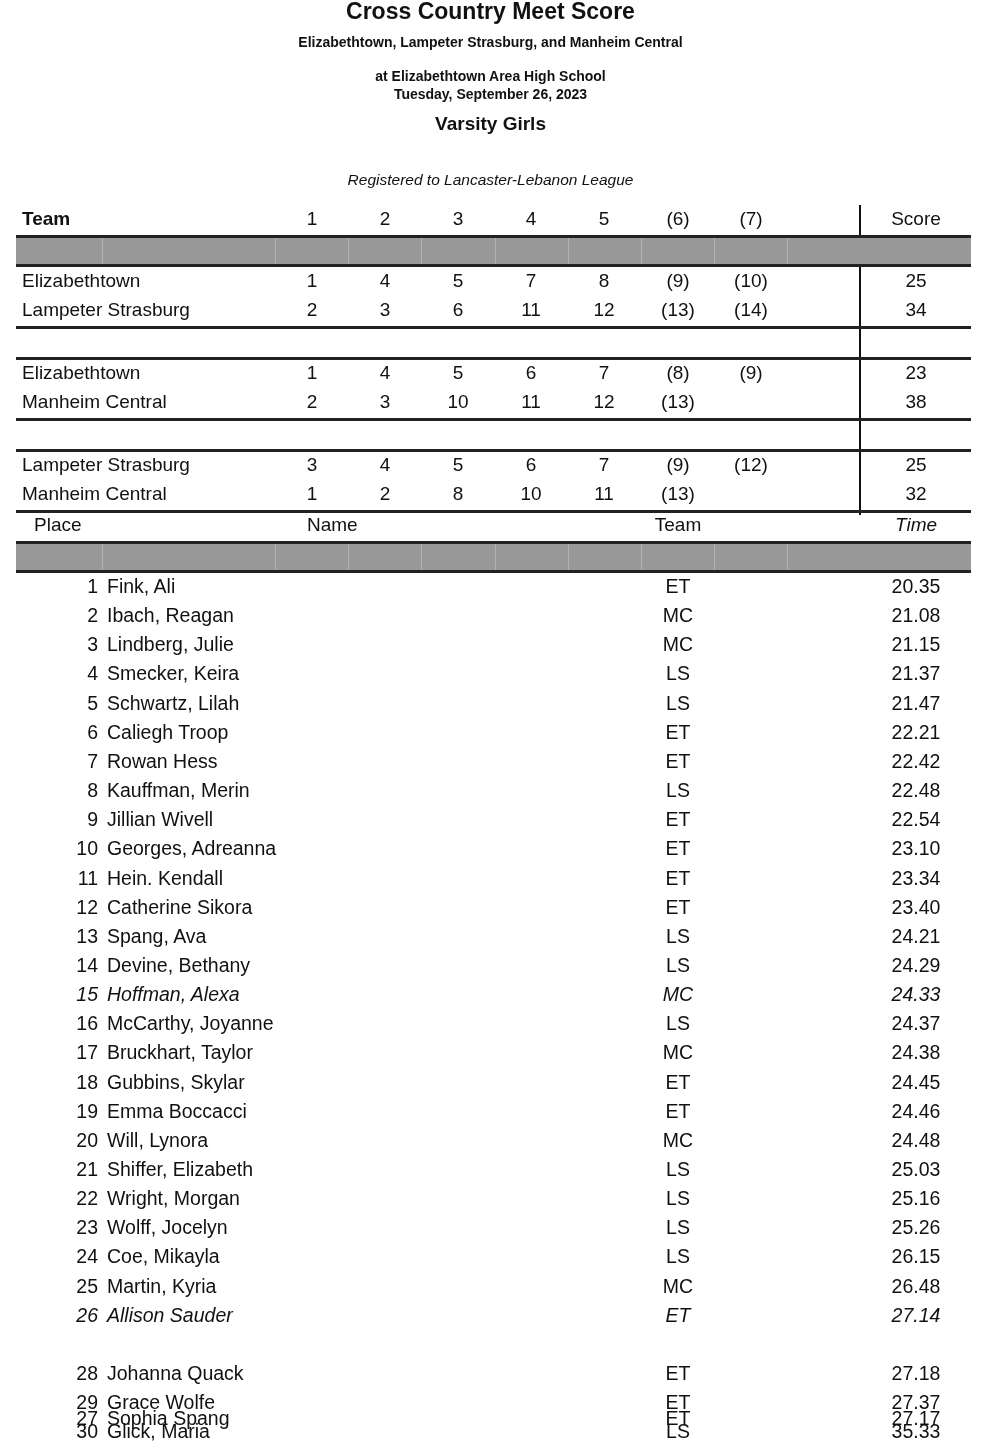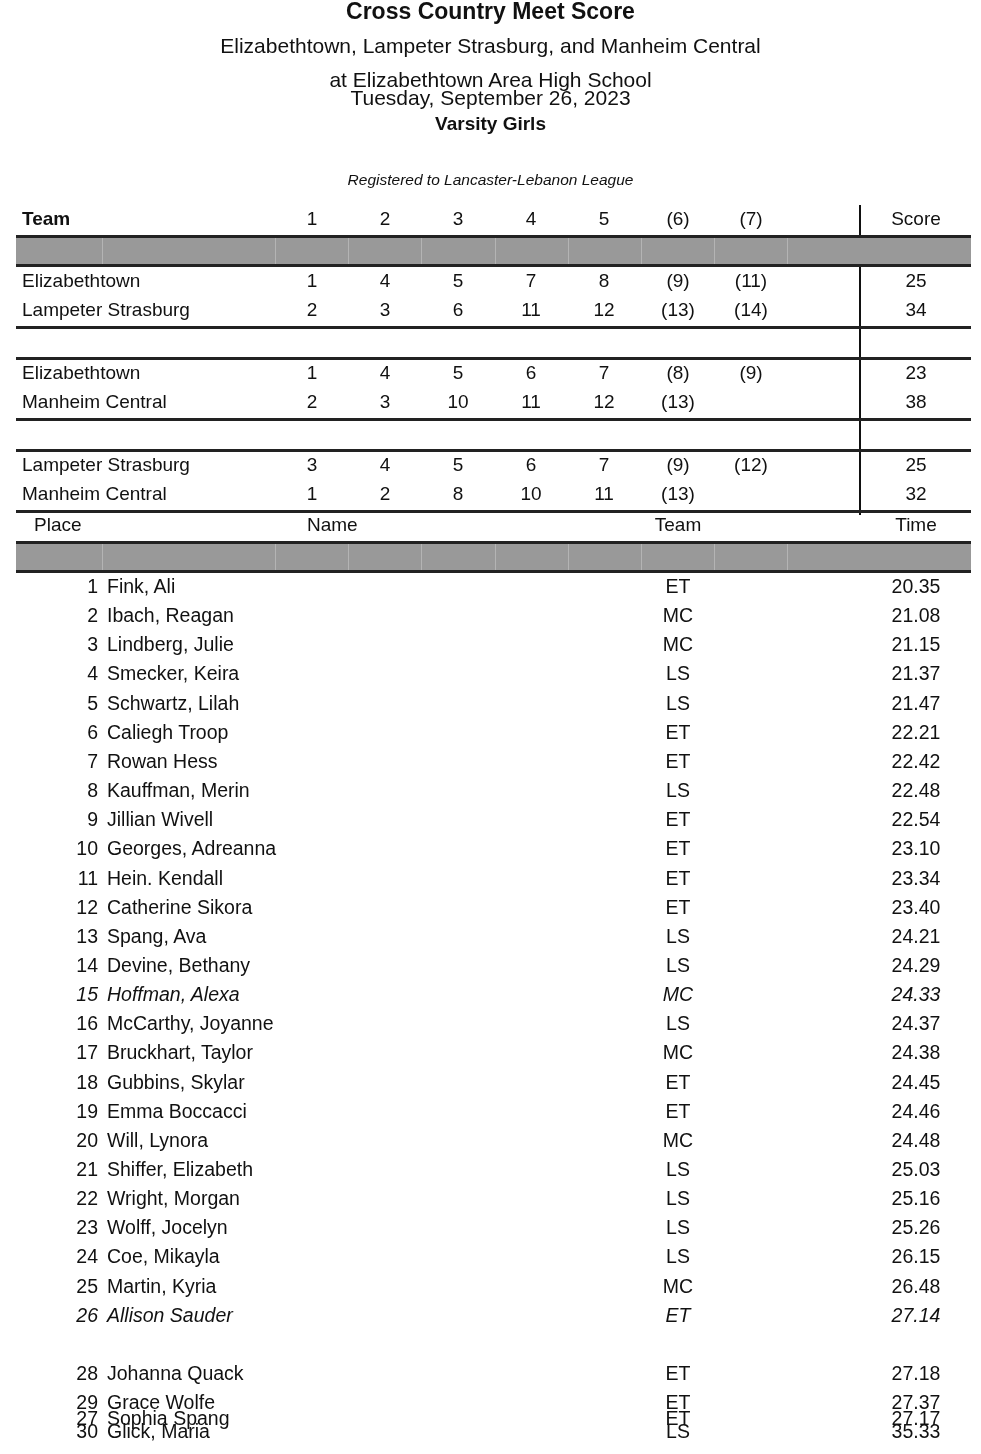--- a/index.html
+++ b/index.html
@@ -2,21 +2,21 @@
 <html><head>
 <meta charset="utf-8">
 <style>
   html, body { margin: 0; padding: 0; background: #ffffff; }
   body {
     width: 981px; height: 1454px; position: relative; overflow: hidden;
     font-family: "Liberation Sans", sans-serif; color: #111;
   }
   .center { position: absolute; left: 0; width: 981px; text-align: center; }
   #title { top: -2px; font-size: 23px; font-weight: bold; }
-  .sub { font-size: 21px; }
+  .sub { font-size: 14px; font-weight: bold; }
   #sub1 { top: 34px; }
   #sub2 { top: 68px; }
   #sub3 { top: 86px; }
   #division { top: 113px; font-size: 19px; font-weight: bold; }
   #league { top: 171px; font-size: 15.5px; font-style: italic; }
   .hline { position: absolute; left: 16px; width: 955px; height: 3px; background: #222; }
   .graybar { position: absolute; left: 16px; width: 955px; background: #999; border-top: 3px solid #222; border-bottom: 3px solid #222; }
   .gsep { position: absolute; top: 0; bottom: 0; width: 1px; background: #b4b4b4; }
   .vline { position: absolute; left: 859px; width: 2px; background: #111; }
 
@@ -67,21 +67,21 @@
 
   <div id="matchups">
       <div>
         <div class="cell" style="left: 22px; top: 270px;">Elizabethtown</div>
         <div class="cell c" style="left: 312px; top: 270px;">1</div>
         <div class="cell c" style="left: 385px; top: 270px;">4</div>
         <div class="cell c" style="left: 458px; top: 270px;">5</div>
         <div class="cell c" style="left: 531px; top: 270px;">7</div>
         <div class="cell c" style="left: 604px; top: 270px;">8</div>
         <div class="cell c" style="left: 678px; top: 270px;">(9)</div>
-        <div class="cell c" style="left: 751px; top: 270px;">(11)</div>
+        <div class="cell c" style="left: 751px; top: 270px;">(10)</div>
         <div class="cell c" style="left: 916px; top: 270px;">25</div>
       </div>
       <div>
         <div class="cell" style="left: 22px; top: 299px;">Lampeter Strasburg</div>
         <div class="cell c" style="left: 312px; top: 299px;">2</div>
         <div class="cell c" style="left: 385px; top: 299px;">3</div>
         <div class="cell c" style="left: 458px; top: 299px;">6</div>
         <div class="cell c" style="left: 531px; top: 299px;">11</div>
         <div class="cell c" style="left: 604px; top: 299px;">12</div>
         <div class="cell c" style="left: 678px; top: 299px;">(13)</div>
@@ -137,21 +137,21 @@
         <div class="cell c" style="left: 916px; top: 483px;">32</div>
       </div>
       <div class="hline" style="top: 510px;"></div>
     </div>
 </div>
 
 <div id="results-table">
   <div class="cell" style="left:34px; top:514px;">Place</div>
   <div class="cell" style="left:307px; top:514px;">Name</div>
   <div class="cell c" style="left:678px; top:514px;">Team</div>
-  <div class="cell c" style="left:916px; top:514px;">Time</div>
+  <div class="cell c" style="left:916px; top:514px;font-style:italic;">Time</div>
 
   <div class="graybar" style="top:541px; height:26px;">
     <div class="gsep" style="left:86px;"></div>
     <div class="gsep" style="left:259px;"></div>
     <div class="gsep" style="left:332px;"></div>
     <div class="gsep" style="left:405px;"></div>
     <div class="gsep" style="left:479px;"></div>
     <div class="gsep" style="left:552px;"></div>
     <div class="gsep" style="left:625px;"></div>
     <div class="gsep" style="left:698px;"></div>

